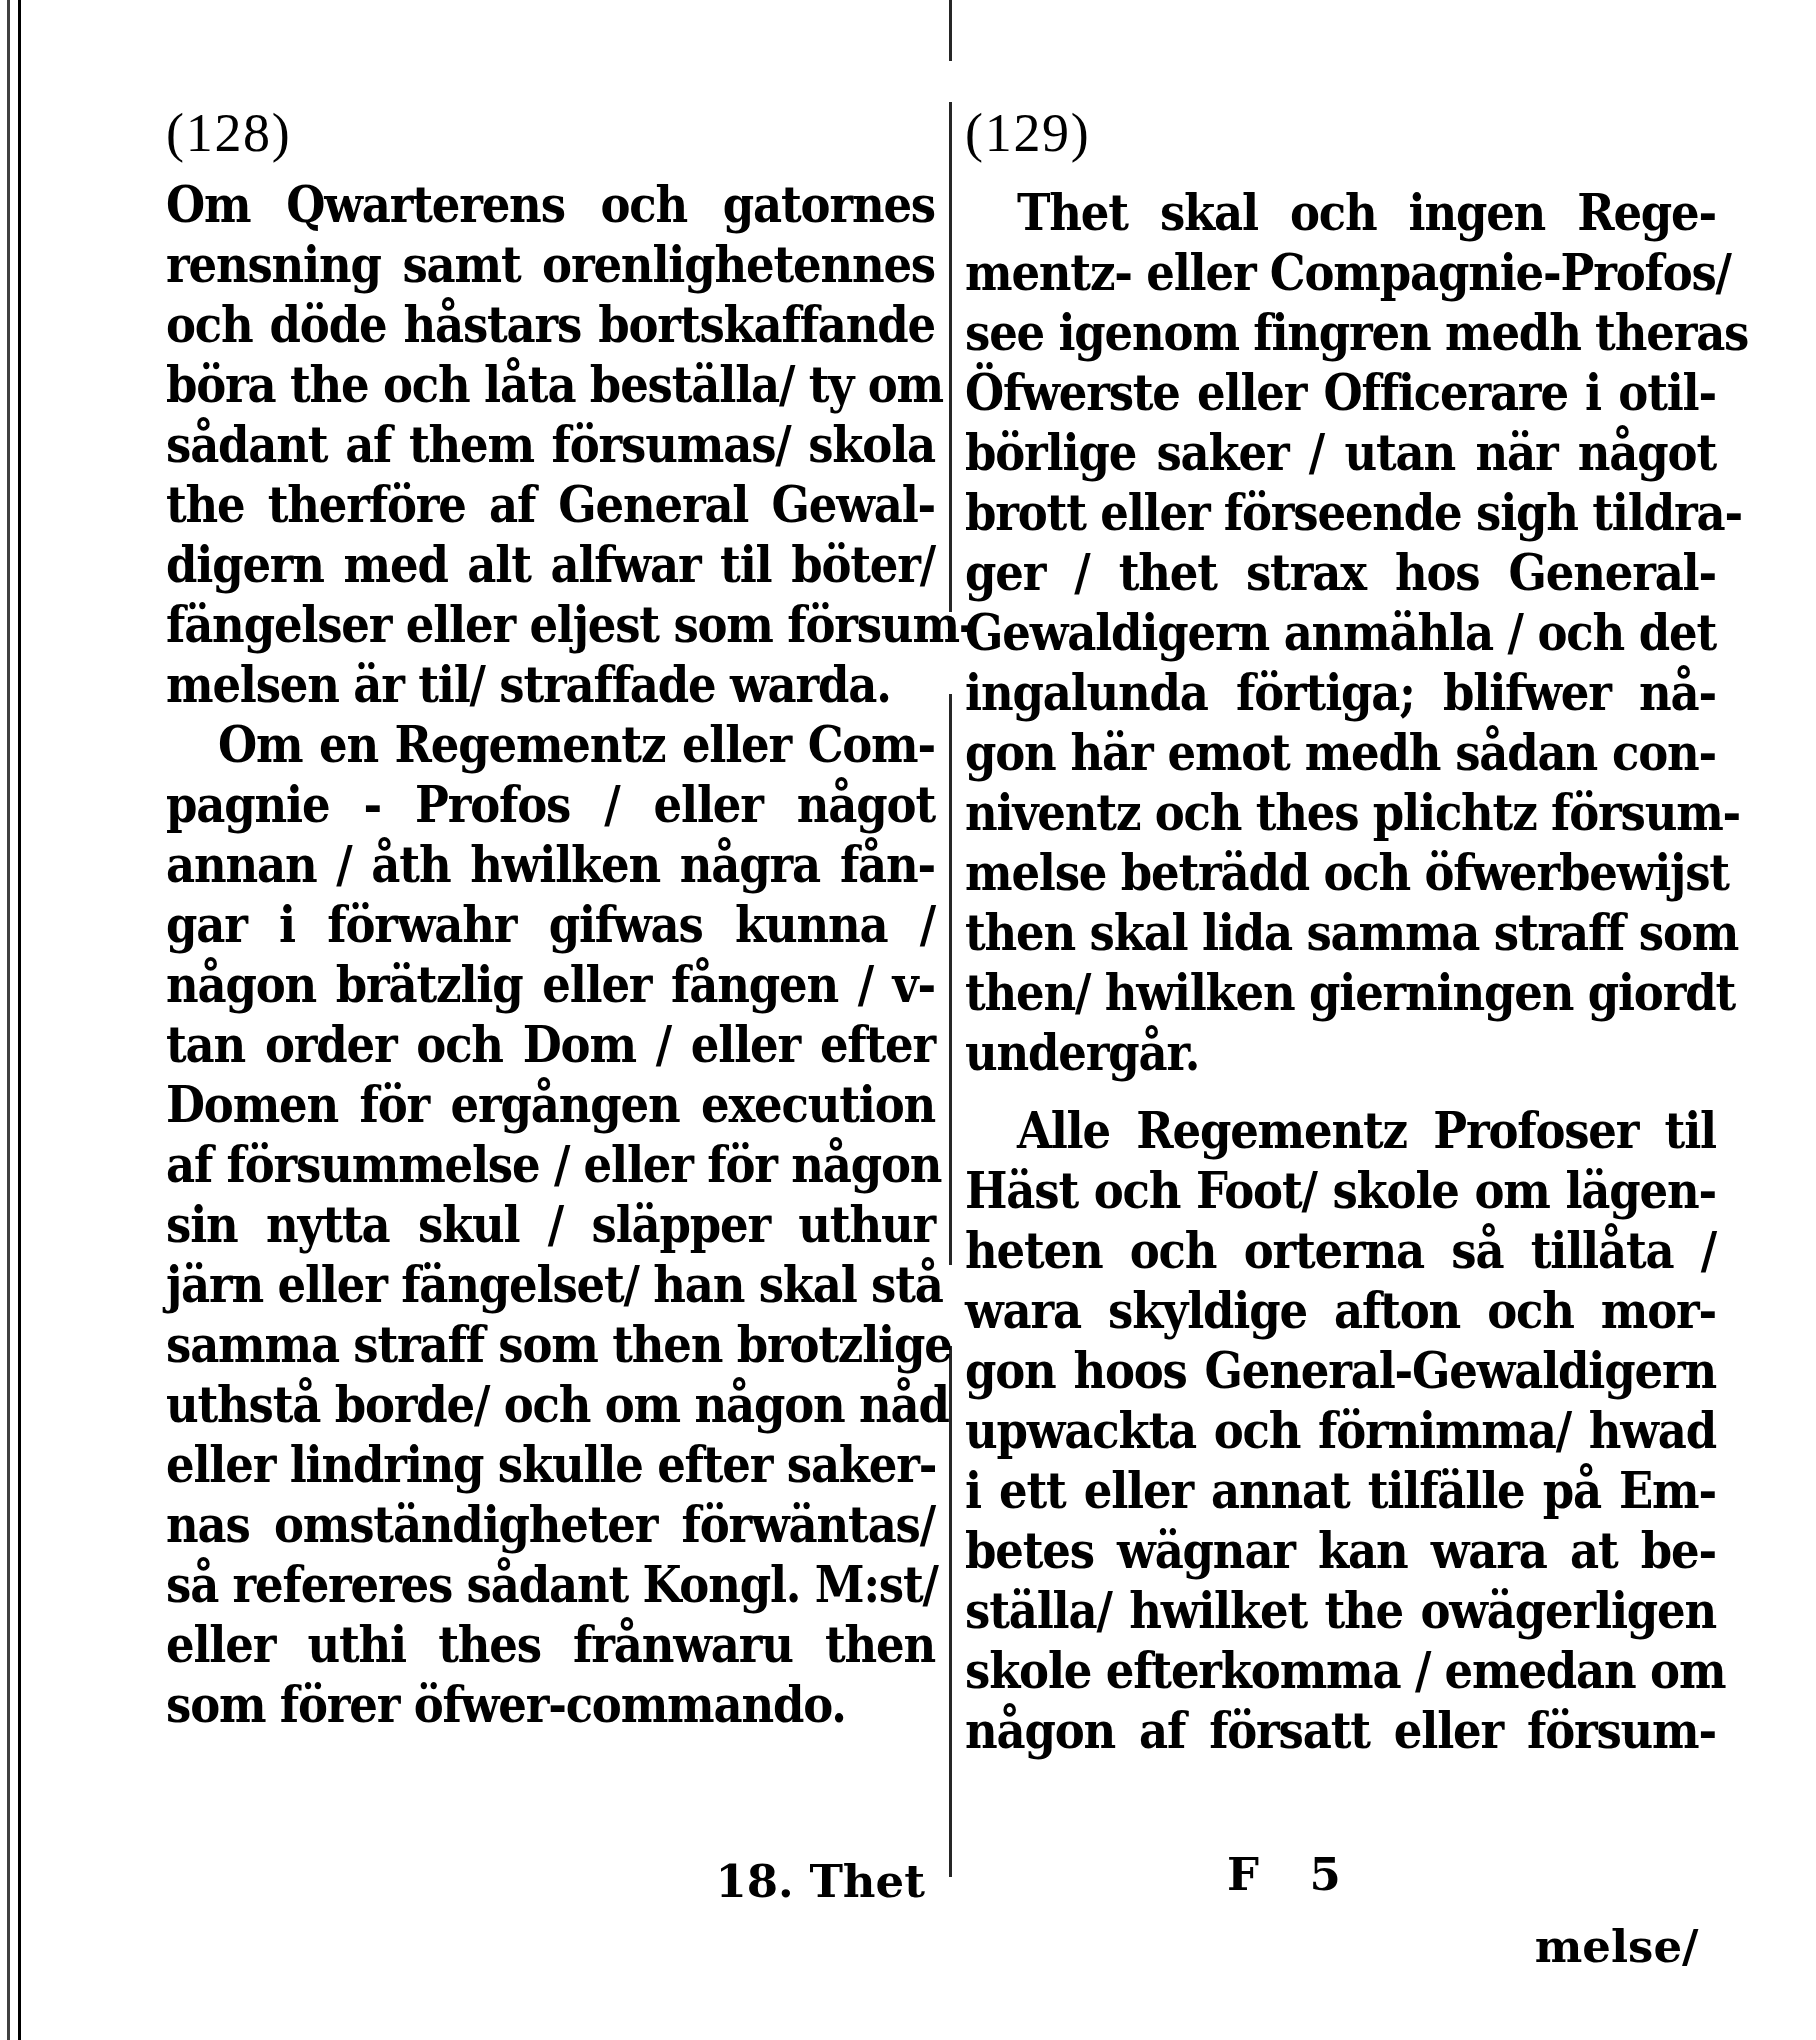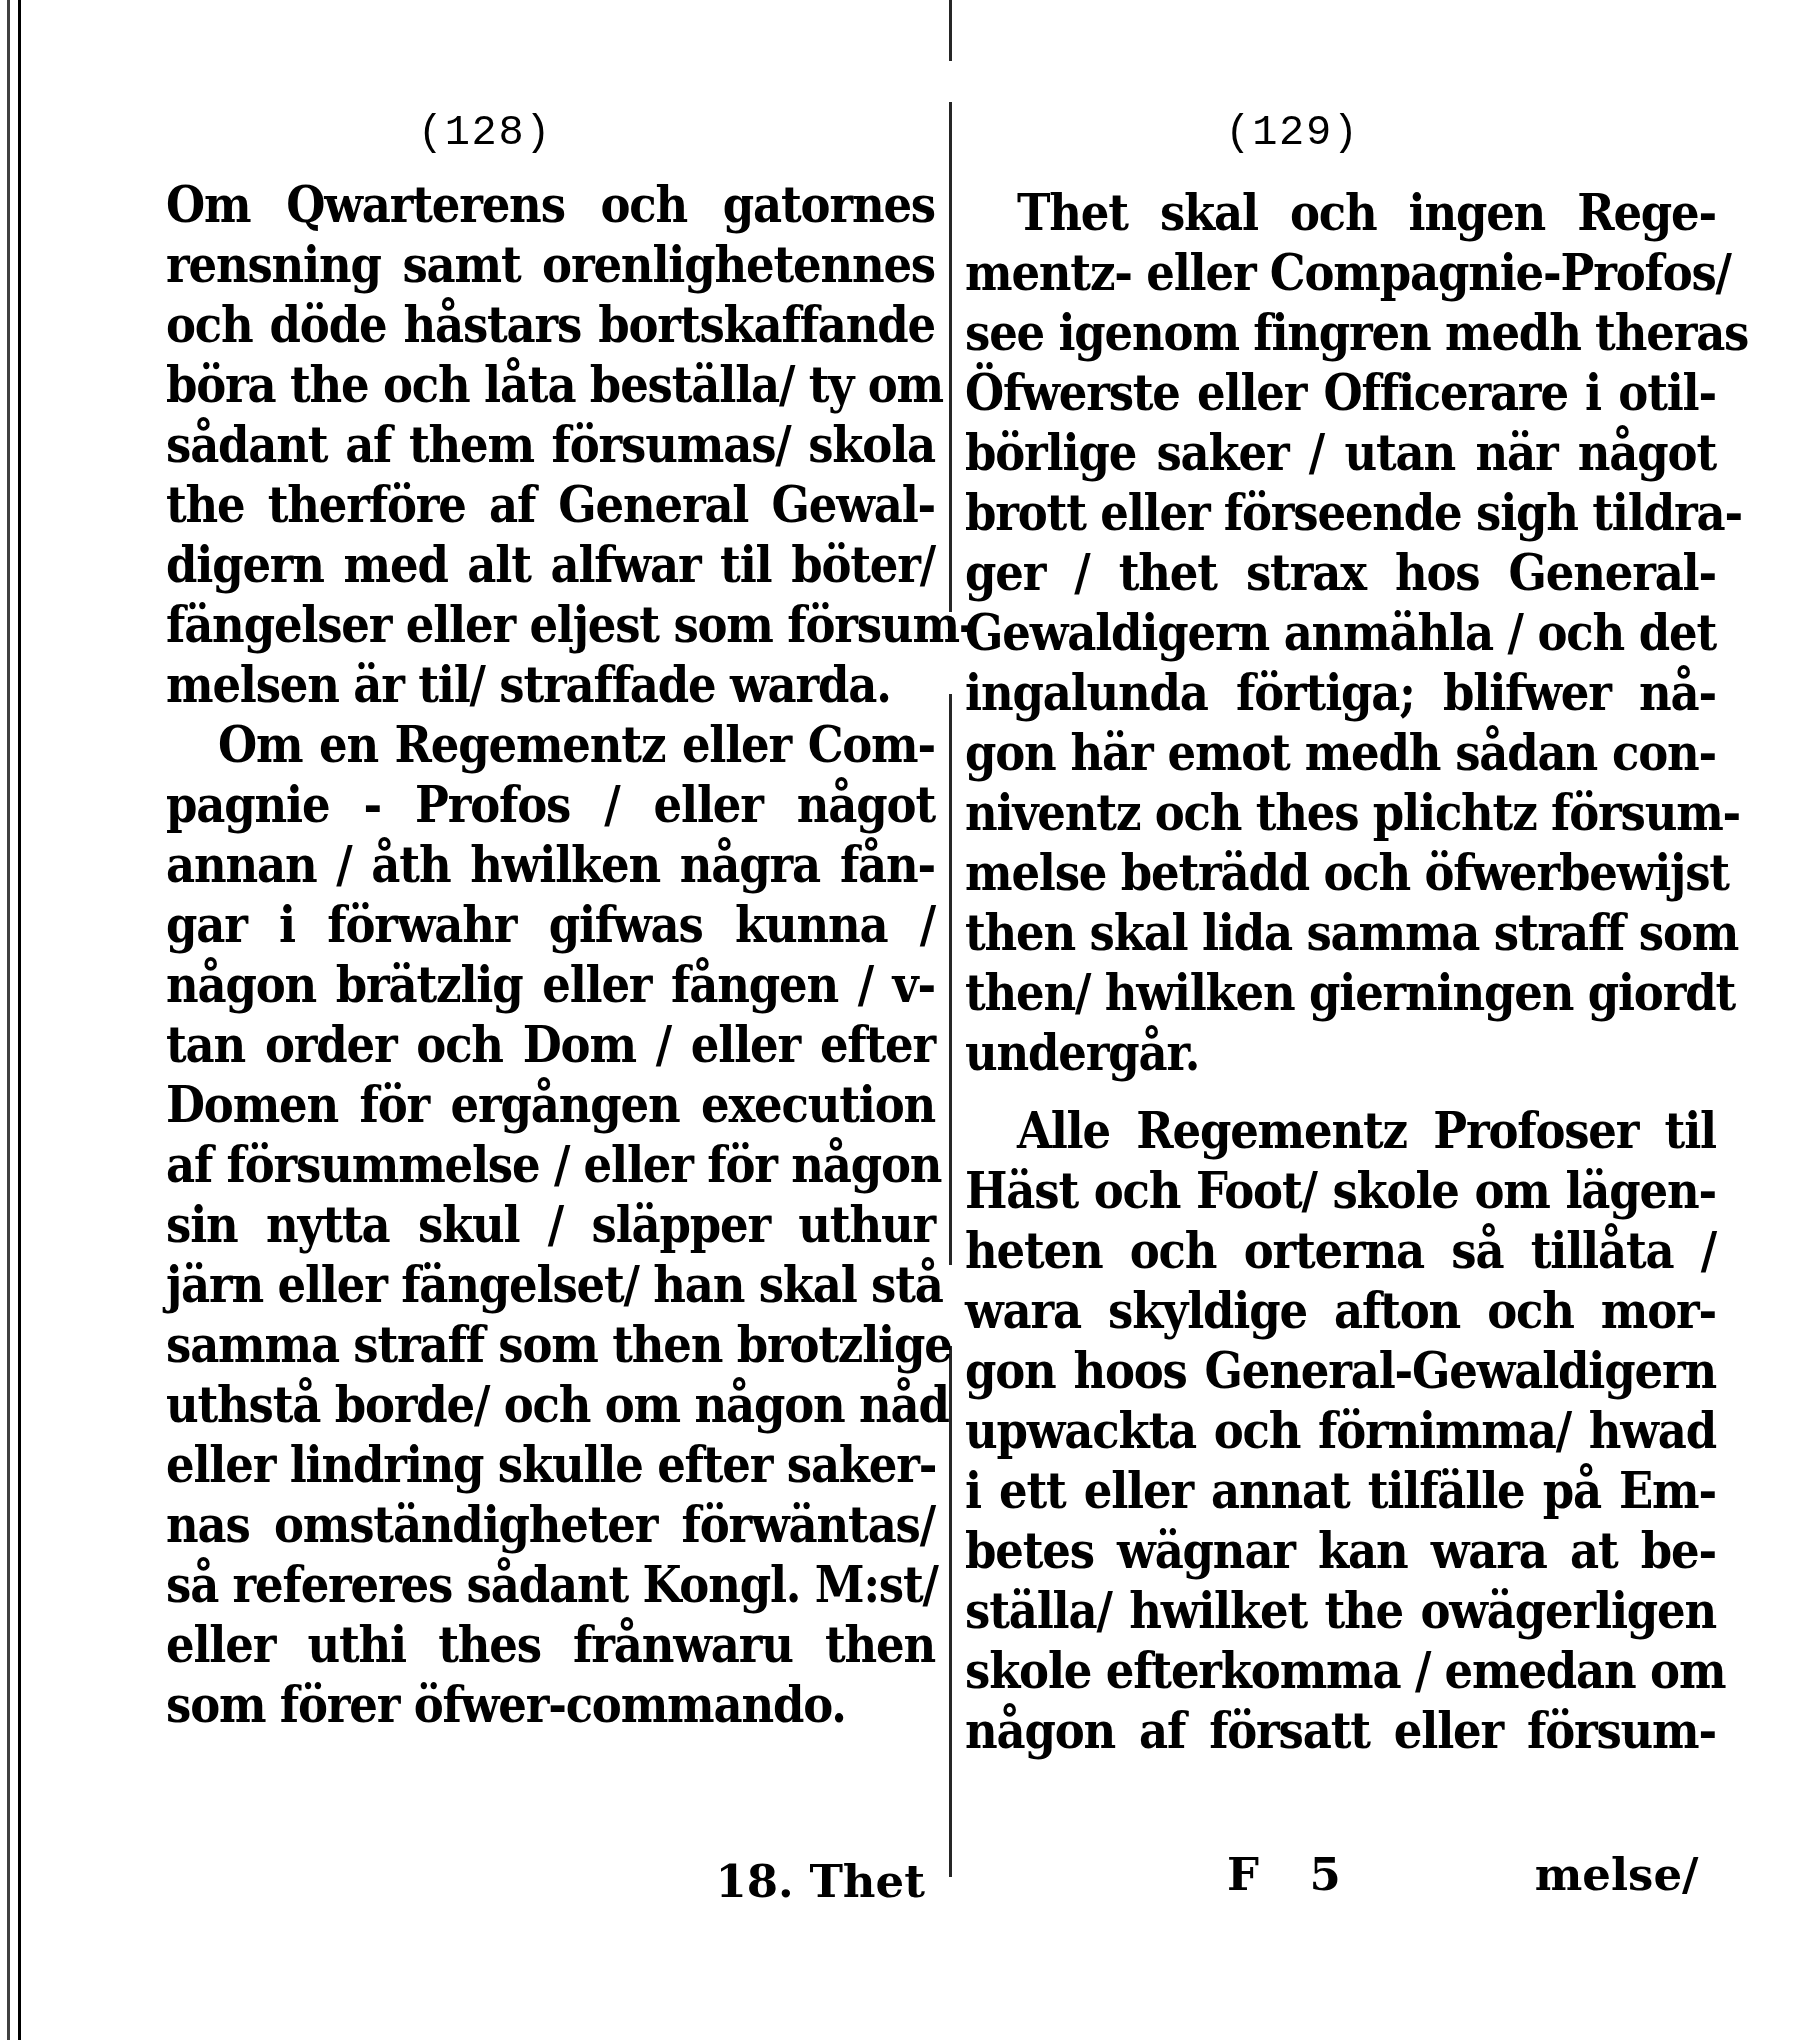--- a/index.html
+++ b/index.html
@@ -47,23 +47,22 @@
       height: 2040px;
     }
     .page.left  { left: 166px;  width: 769px; }
     .page.right { left: 965px; width: 751px; }
 
     .folio {
       position: absolute;
       top: 98px;
       left: 0;
       right: 0;
-      text-align: center;
-      font-family: Liberation Mono, monospace;
-      font-size: 42px;
+      font-family: Liberation Serif, serif;
+      font-size: 54px;
       letter-spacing: 1.7px;
       line-height: 70px;
     }
     .page.left .folio { left: 0; right: 131px; }
     .page.right .folio { left: 0; right: 96px; }
 
     .text-block {
       position: absolute;
       left: 0;
       right: 0;
@@ -113,21 +112,21 @@
     .signature {
       position: absolute;
       top: 1845px;
       left: 262px;
       font-family: "DejaVu Serif", serif;
       font-weight: bold;
       font-size: 45px;
       line-height: 60px;
       letter-spacing: 17.5px;
     }
-    .page.right .catchword { top: 1845px; right: 17.5px; margin-left: 40px; }
+    .page.right .catchword { top: 1917px; right: 17.5px; margin-left: 40px; }
   </style>
 </head>
 <body>
 
 <div class="scan-edge">
   <div class="rule r1"></div>
   <div class="rule r2"></div>
 </div>
 <div class="gutter"></div>
 

